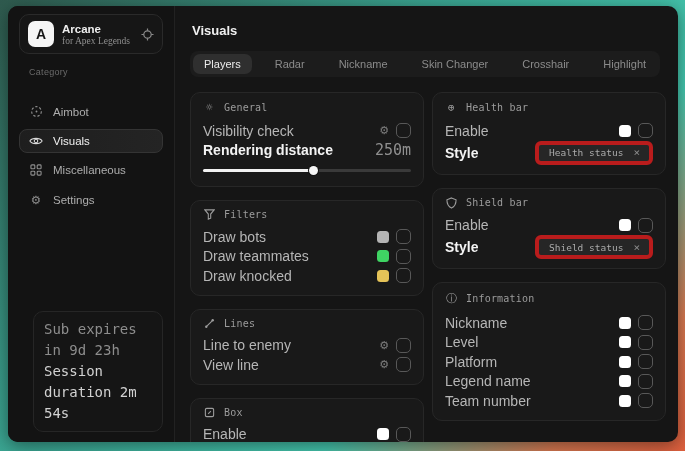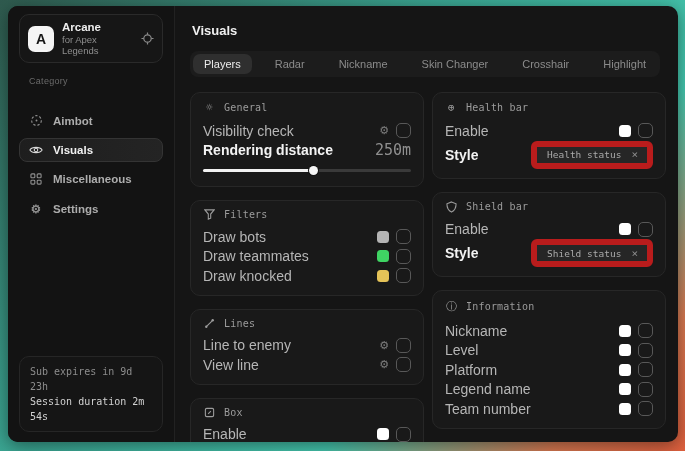--- a/index.html
+++ b/index.html
@@ -23,38 +23,38 @@
     border:1px solid #2a2a2a; border-radius:10px; padding:6px 8px;
     display:flex; align-items:center; gap:8px; background:#161616;
   }
   .logo-sq {
     width:26px; height:26px; background:#f5f5f5; border-radius:7px;
     display:flex; align-items:center; justify-content:center;
     color:#161616; font-weight:bold; font-size:14px; flex-shrink:0;
   }
   .logo-txt { flex:1; min-width:0; }
   .logo-name { font-size:11.5px; font-weight:bold; color:#ededed; }
-  .logo-sub  { font-size:9.5px; color:#8f8f8f; margin-top:1px; }
+  .logo-sub  { font-size:9.5px; color:#8f8f8f; margin-top:1px;font-family:Liberation Serif, serif; }
   .logo-target { color:#8a8a8a; display:flex; }
   .cat-label { font-size:9px; color:#6a6a6a; margin:13px 0 22px 10px; letter-spacing:.3px; }
   .nav { display:flex; flex-direction:column; gap:5px; }
   .nav-item {
     display:flex; align-items:center; gap:10px; padding:5px 9px;
     border:1px solid transparent; border-radius:8px;
-    font-size:11.5px; color:#adadad; cursor:default;font-weight:bold;
+    font-size:11.5px; color:#adadad; cursor:default;
   }
   .nav-item .nav-ic { width:14px; display:flex; justify-content:center; color:#8f8f8f; }
   .nav-item.active {
     background:linear-gradient(90deg,#1e1e1e, #242424); border-color:#343434; color:#f1f1f1;
   }
   .nav-item.active .nav-ic { color:#d8d8d8; }
   .side-footer {
     margin-top:auto; border:1px solid #262626; border-radius:10px;
     padding:7px 10px; background:#151515;
-    font-family:"DejaVu Sans Mono", monospace; font-size:10px; line-height:1.5;
+    font-family:"DejaVu Sans Mono", monospace; font-size:14px; line-height:1.5;margin-left:14px;
   }
   .sf1 { color:#8d8d8d; }
   .sf2 { color:#d2d2d2; }
   
   .main { flex:1; padding:13px 12px 0 15px; display:flex; flex-direction:column; min-width:0; }
   .page-title { font-size:13px; font-weight:bold; color:#f0f0f0; margin:4px 0 13px 2px; }
   .tabbar {
     display:inline-flex; align-self:flex-start; background:#1c1c1c;
     border-radius:8px; padding:3px; gap:12px; margin-bottom:15px;
   }
@@ -79,21 +79,21 @@
   .val { font-family:"DejaVu Sans Mono", monospace; font-size:15px; color:#8f8f8f; }
   .slider { position:relative; height:9px; margin:6px 0 2px 0; }
   .slider-track { position:absolute; top:3px; left:0; right:0; height:3px; background:#3a3a3a; border-radius:2px; }
   .slider-fill { position:absolute; top:3px; left:0; height:3px; background:#f2f2f2; border-radius:2px; }
   .slider-thumb {
     position:absolute; top:0; width:9px; height:9px; margin-left:-4px;
     background:#f5f5f5; border-radius:50%; box-shadow:0 0 0 1px #111;
   }
   .style-tag {
     display:flex; align-items:center; justify-content:space-between; gap:8px;
-    min-width:114px; background:#262626; border:6px solid #b91c1c; border-radius:6px;
+    min-width:114px; background:#262626; border:4px solid #b91c1c; border-radius:6px;
     padding:2.5px 7px 2.5px 10px;
     font-family:"DejaVu Sans Mono", monospace; font-size:9.5px; color:#aaaaaa;
   }
   .tag-x { color:#8d8d8d; font-size:11px; line-height:1; padding:0 2px; }
   svg { display:block; }
 </style>
 </head>
 <body>
 
 <div class="window">

